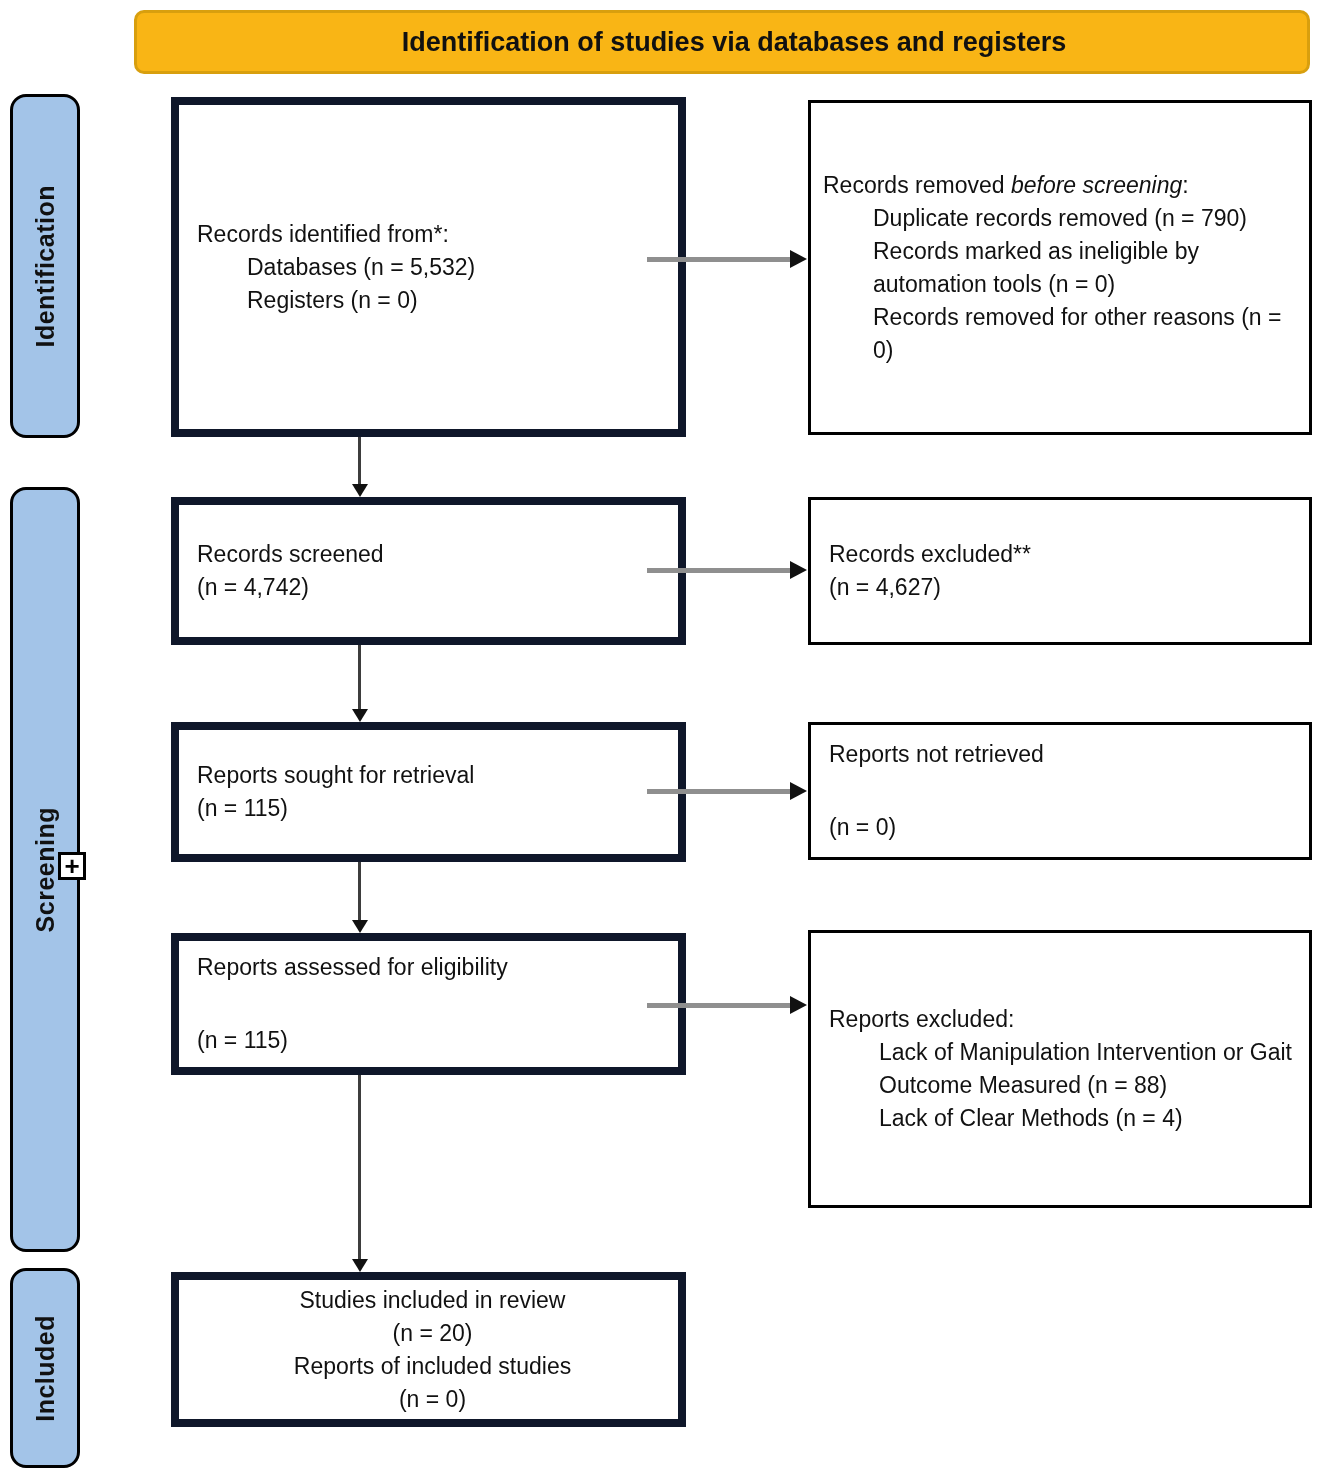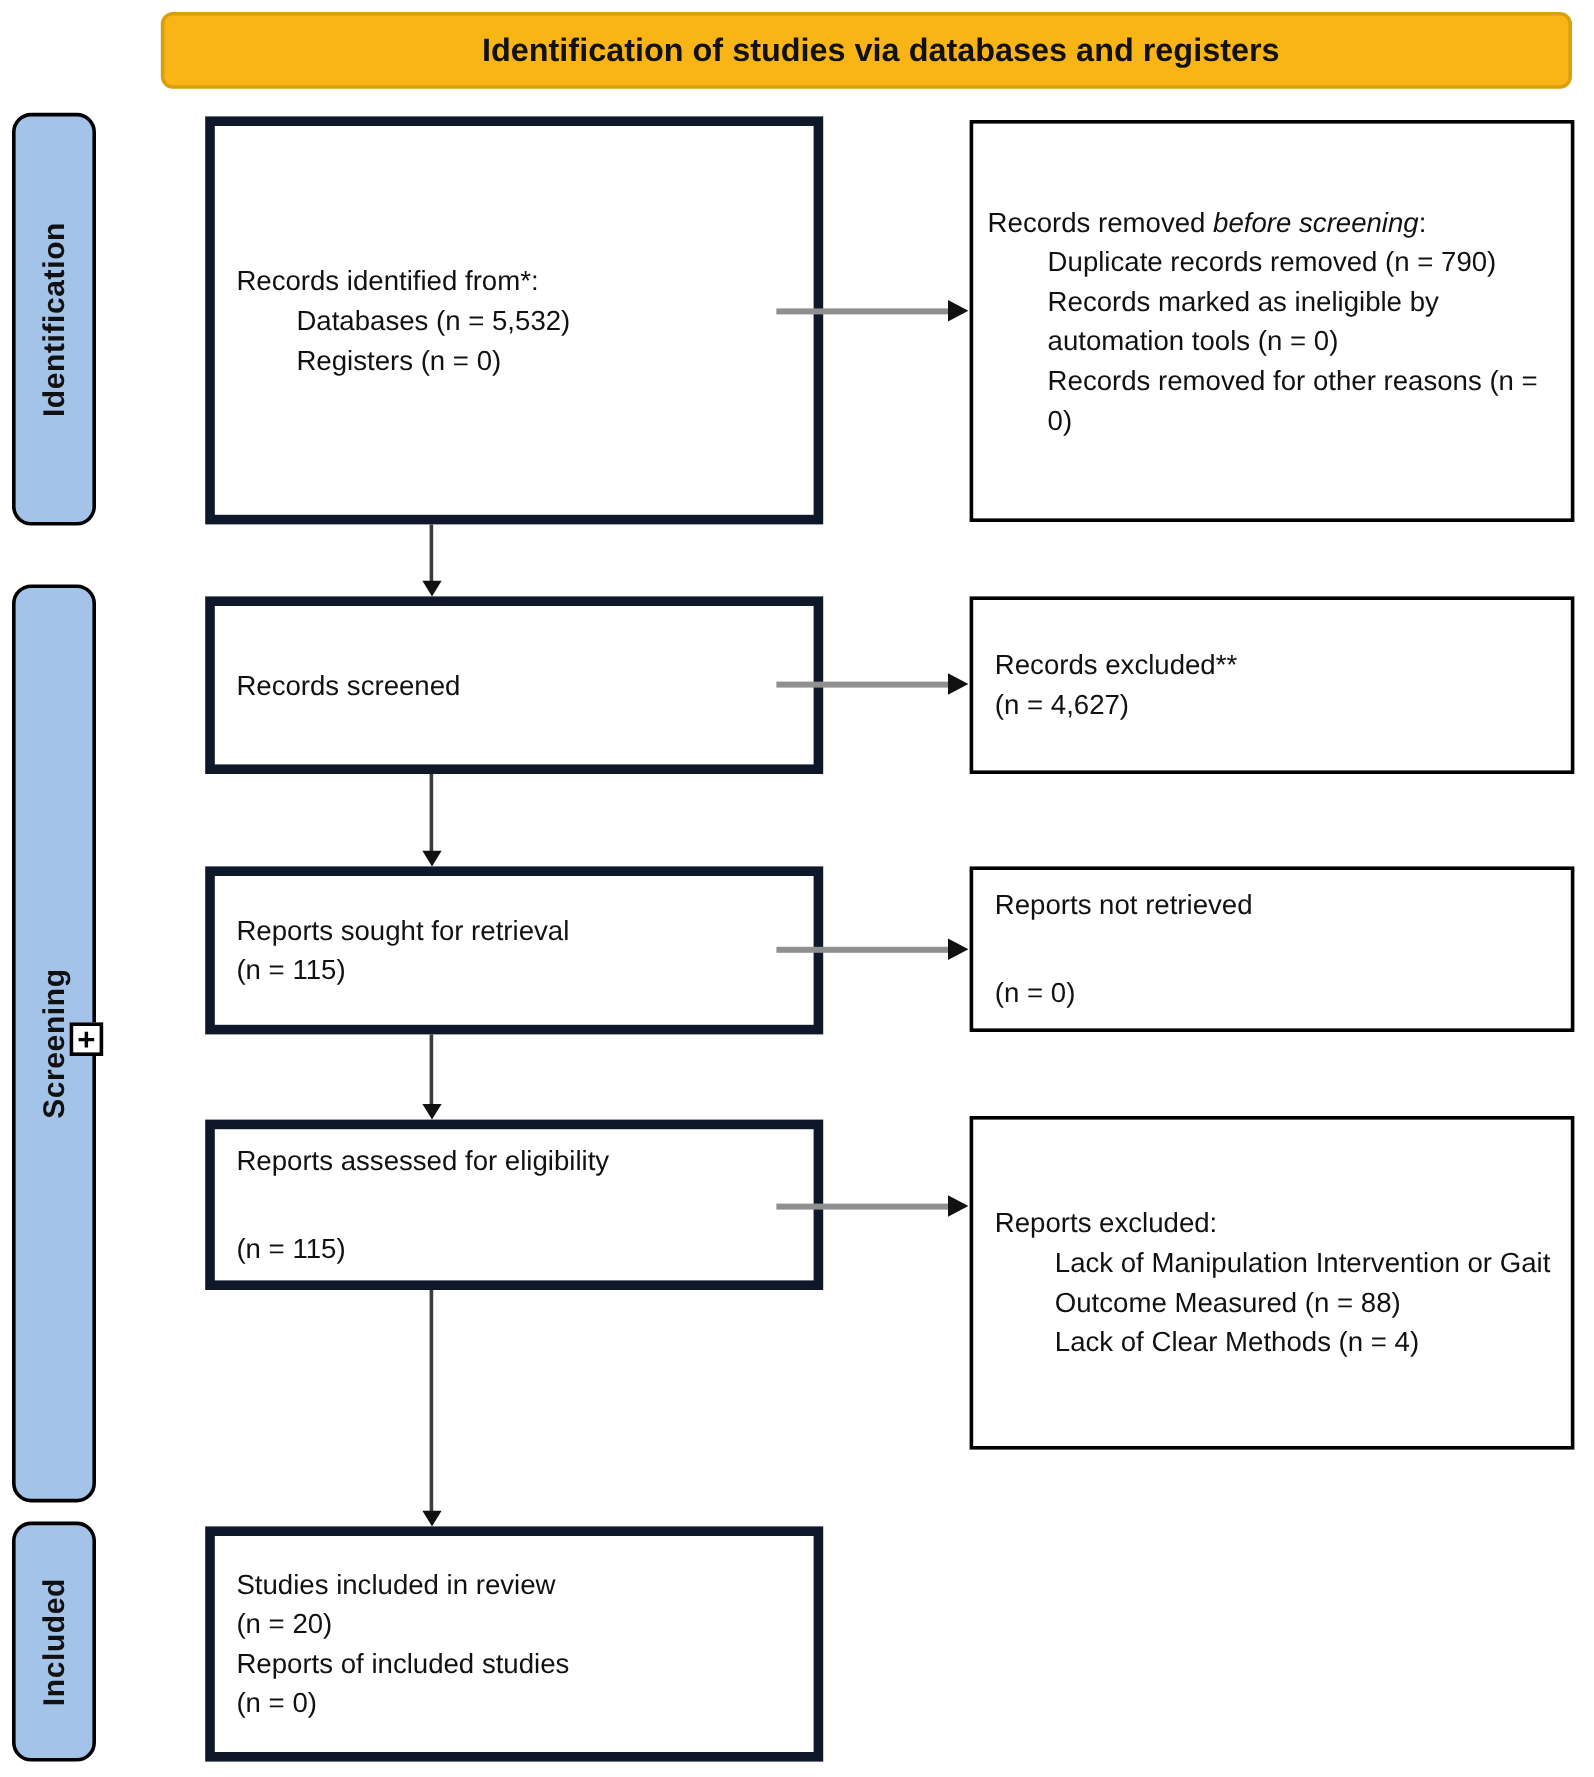--- a/index.html
+++ b/index.html
@@ -77,21 +77,21 @@
   .col-right { left: 808px; width: 504px; border: 3px solid #000000; }
 
   .box-identified       { top: 97px;   height: 340px; }
   .box-removed          { top: 100px;  height: 335px; padding-left: 12px; }
   .box-screened         { top: 497px;  height: 148px; }
   .box-excluded         { top: 497px;  height: 148px; }
   .box-sought           { top: 722px;  height: 140px; }
   .box-not-retrieved    { top: 722px;  height: 138px; gap: 40px; }
   .box-assessed         { top: 933px;  height: 142px; gap: 40px; }
   .box-reports-excluded { top: 930px;  height: 278px; }
-  .box-included         { top: 1272px; height: 196px; }
+  .box-included         { top: 1272px; height: 155px; text-align: center; }
 
   .indent { padding-left: 50px; }
 
   
   .hline {
     position: absolute;
     height: 5px;
     background: #8f8f8f;
   }
   .hhead {
@@ -157,20 +157,21 @@
 
   <div class="fbox col-right box-removed">
     <div><span>Records removed </span><i>before screening</i><span>:</span></div>
     <div class="indent">Duplicate records removed (n = 790)</div>
     <div class="indent">Records marked as ineligible by automation tools (n = 0)</div>
     <div class="indent">Records removed for other reasons (n = 0)</div>
   </div>
 
   <div class="fbox col-left box-screened">
     <div>Records screened</div>
+    <div>(n = 4,742)</div>
   </div>
 
   <div class="fbox col-right box-excluded">
     <div>Records excluded**</div>
     <div>(n = 4,627)</div>
   </div>
 
   <div class="fbox col-left box-sought">
     <div>Reports sought for retrieval</div>
     <div>(n = 115)</div>

